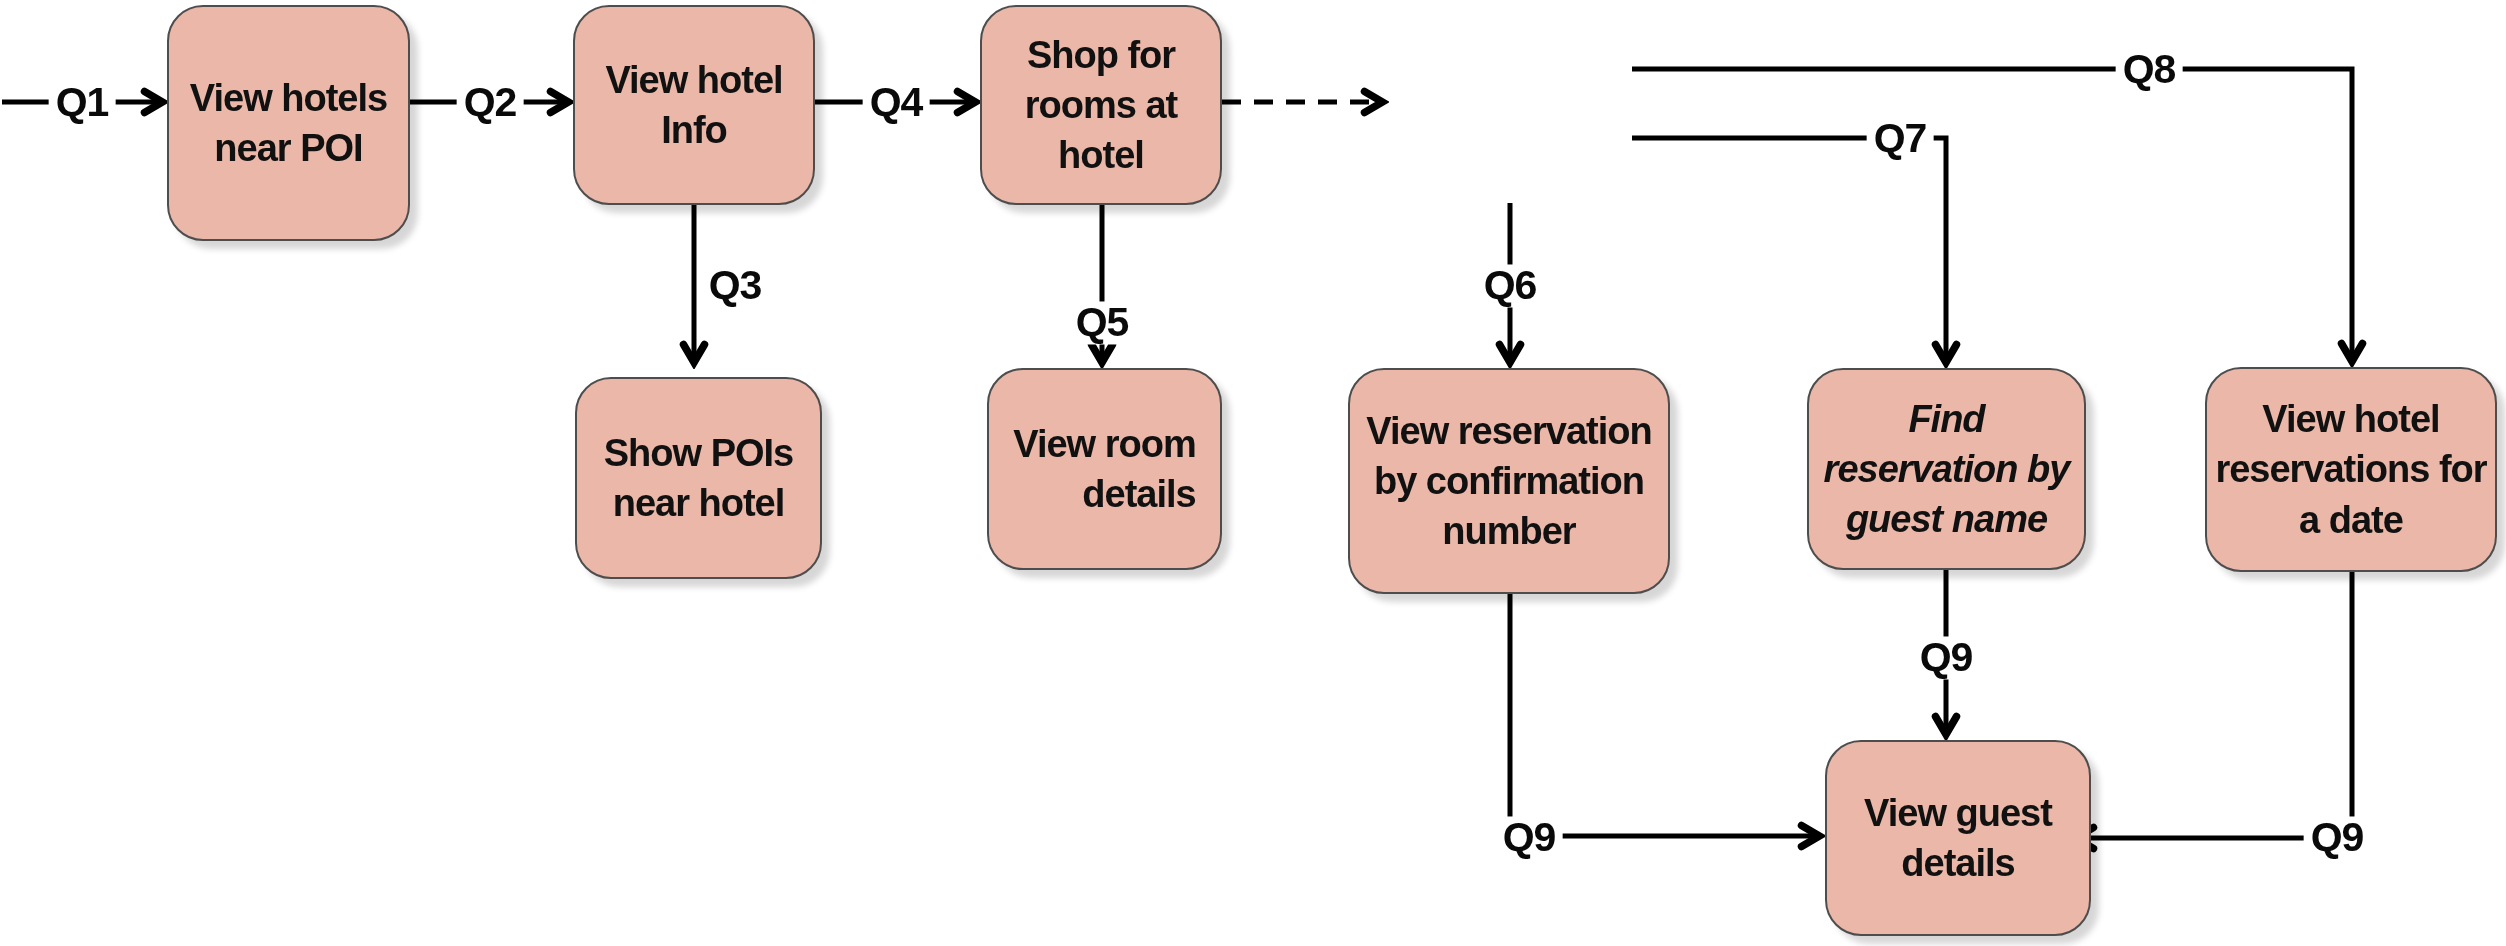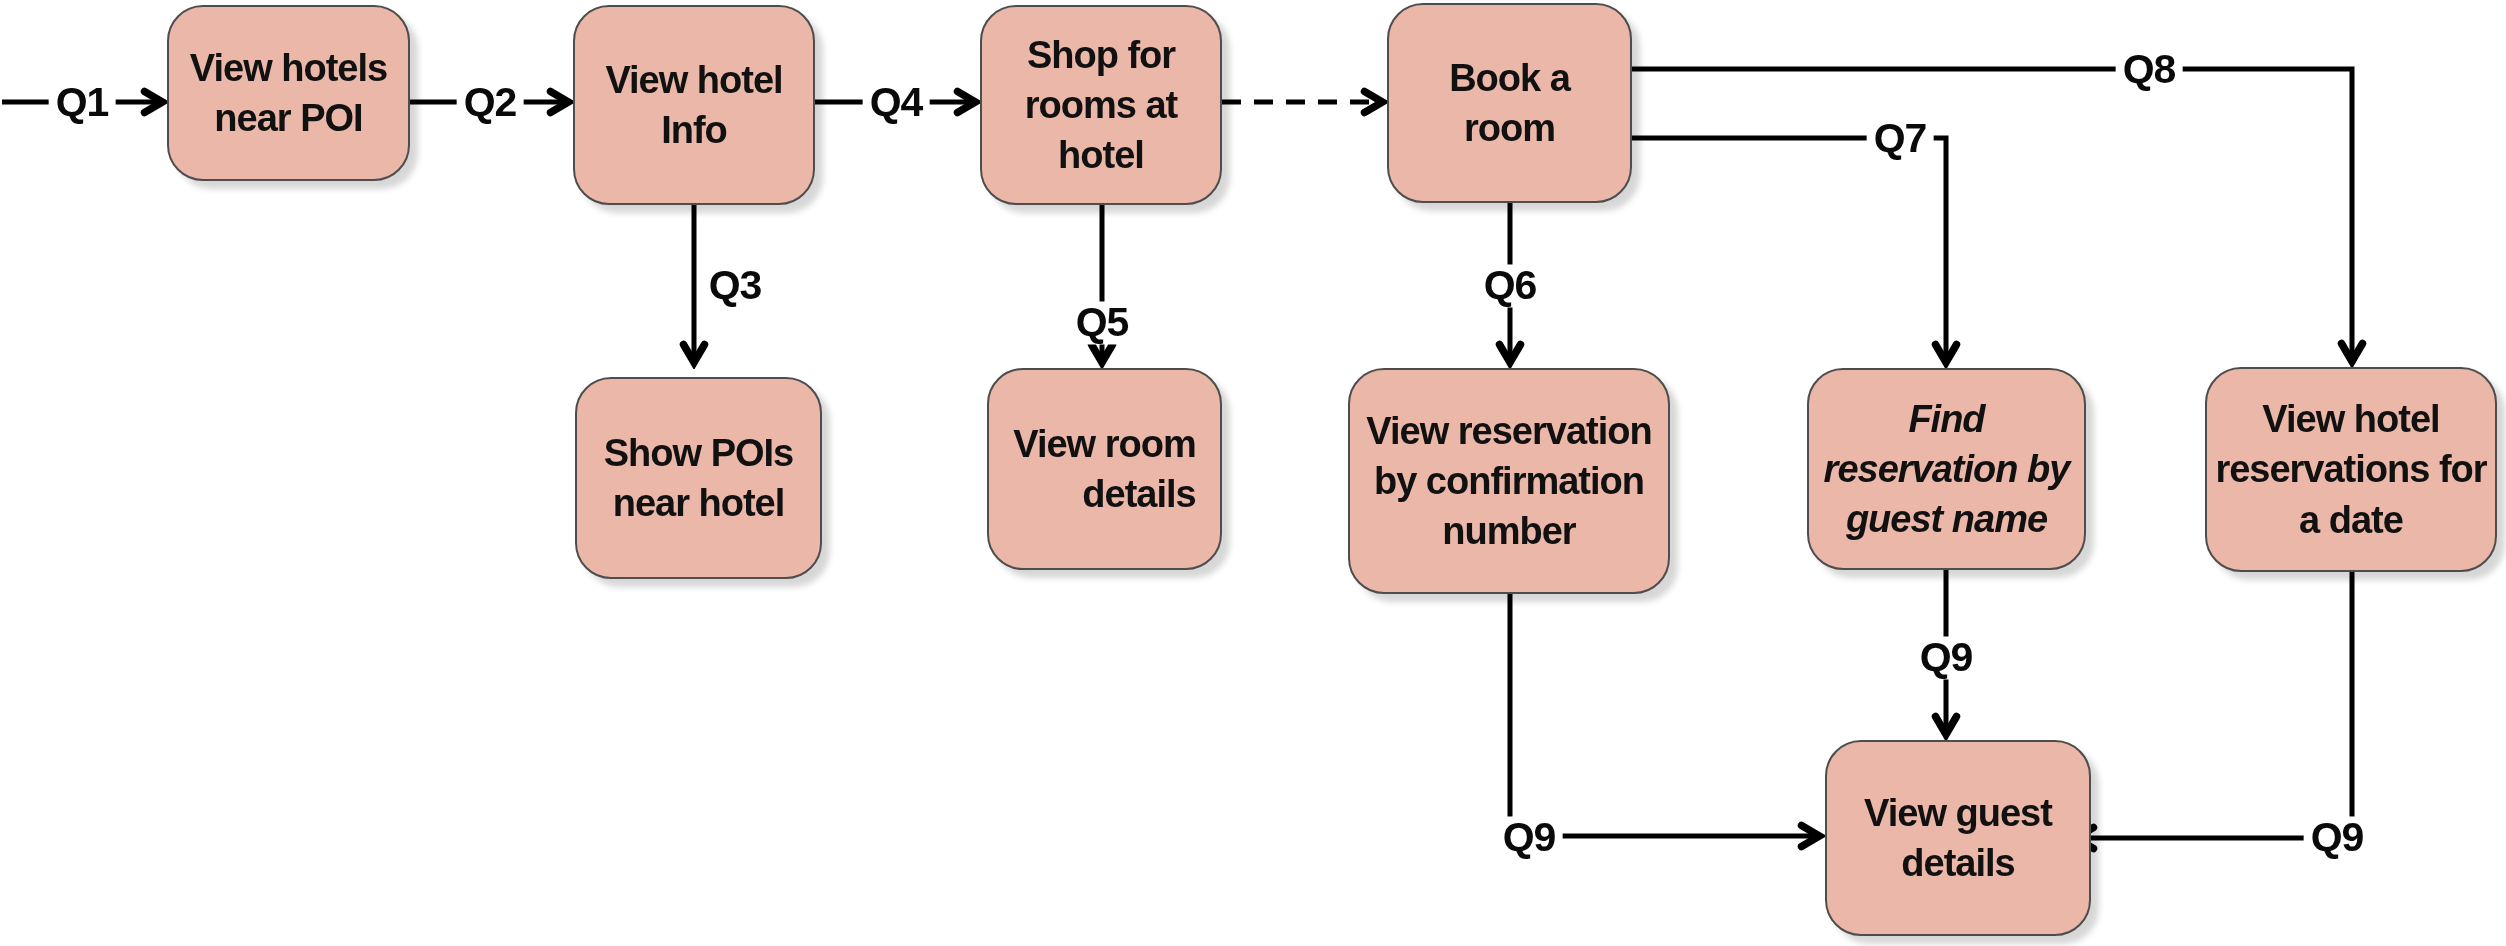--- a/index.html
+++ b/index.html
@@ -55,29 +55,27 @@
     <path d="M1102,205 V361" marker-end="url(#arrow)"></path>
     <path class="dashed" d="M1222,102 H1381" marker-end="url(#arrow)"></path>
     <path d="M1510,203 V361" marker-end="url(#arrow)"></path>
     <path d="M1632,138 H1946 V361" marker-end="url(#arrow)"></path>
     <path d="M1632,69 H2352 V360" marker-end="url(#arrow)"></path>
     <path d="M1510,570 V836 H1818" marker-end="url(#arrow)"></path>
     <path d="M1946,570 V733" marker-end="url(#arrow)"></path>
     <path d="M2352,572 V838 H2077" marker-end="url(#arrow)"></path>
   </svg>
 
-  <div class="node" style="left:167px;top:5px;width:243px;height:176px;">View hotels
+  <div class="node" style="left:167px;top:5px;width:243px;height:236px;">View hotels
 near POI</div>
   <div class="node" style="left:573px;top:5px;width:242px;height:200px;">View hotel
 Info</div>
   <div class="node" style="left:980px;top:5px;width:242px;height:200px;">Shop for
 rooms at
 hotel</div>
-  <div class="node" style="left:1387px;top:3px;width:245px;height:200px;">Book a
-room</div>
 
   <div class="node" style="left:575px;top:377px;width:247px;height:202px;">Show POIs
 near hotel</div>
   <div class="node" style="left:987px;top:368px;width:235px;height:202px;text-align:right;">View room
 details</div>
   <div class="node" style="left:1348px;top:368px;width:322px;height:226px;">View reservation
 by confirmation
 number</div>
   <div class="node" style="left:1807px;top:368px;width:279px;height:202px;font-style:italic;">Find
 reservation by

